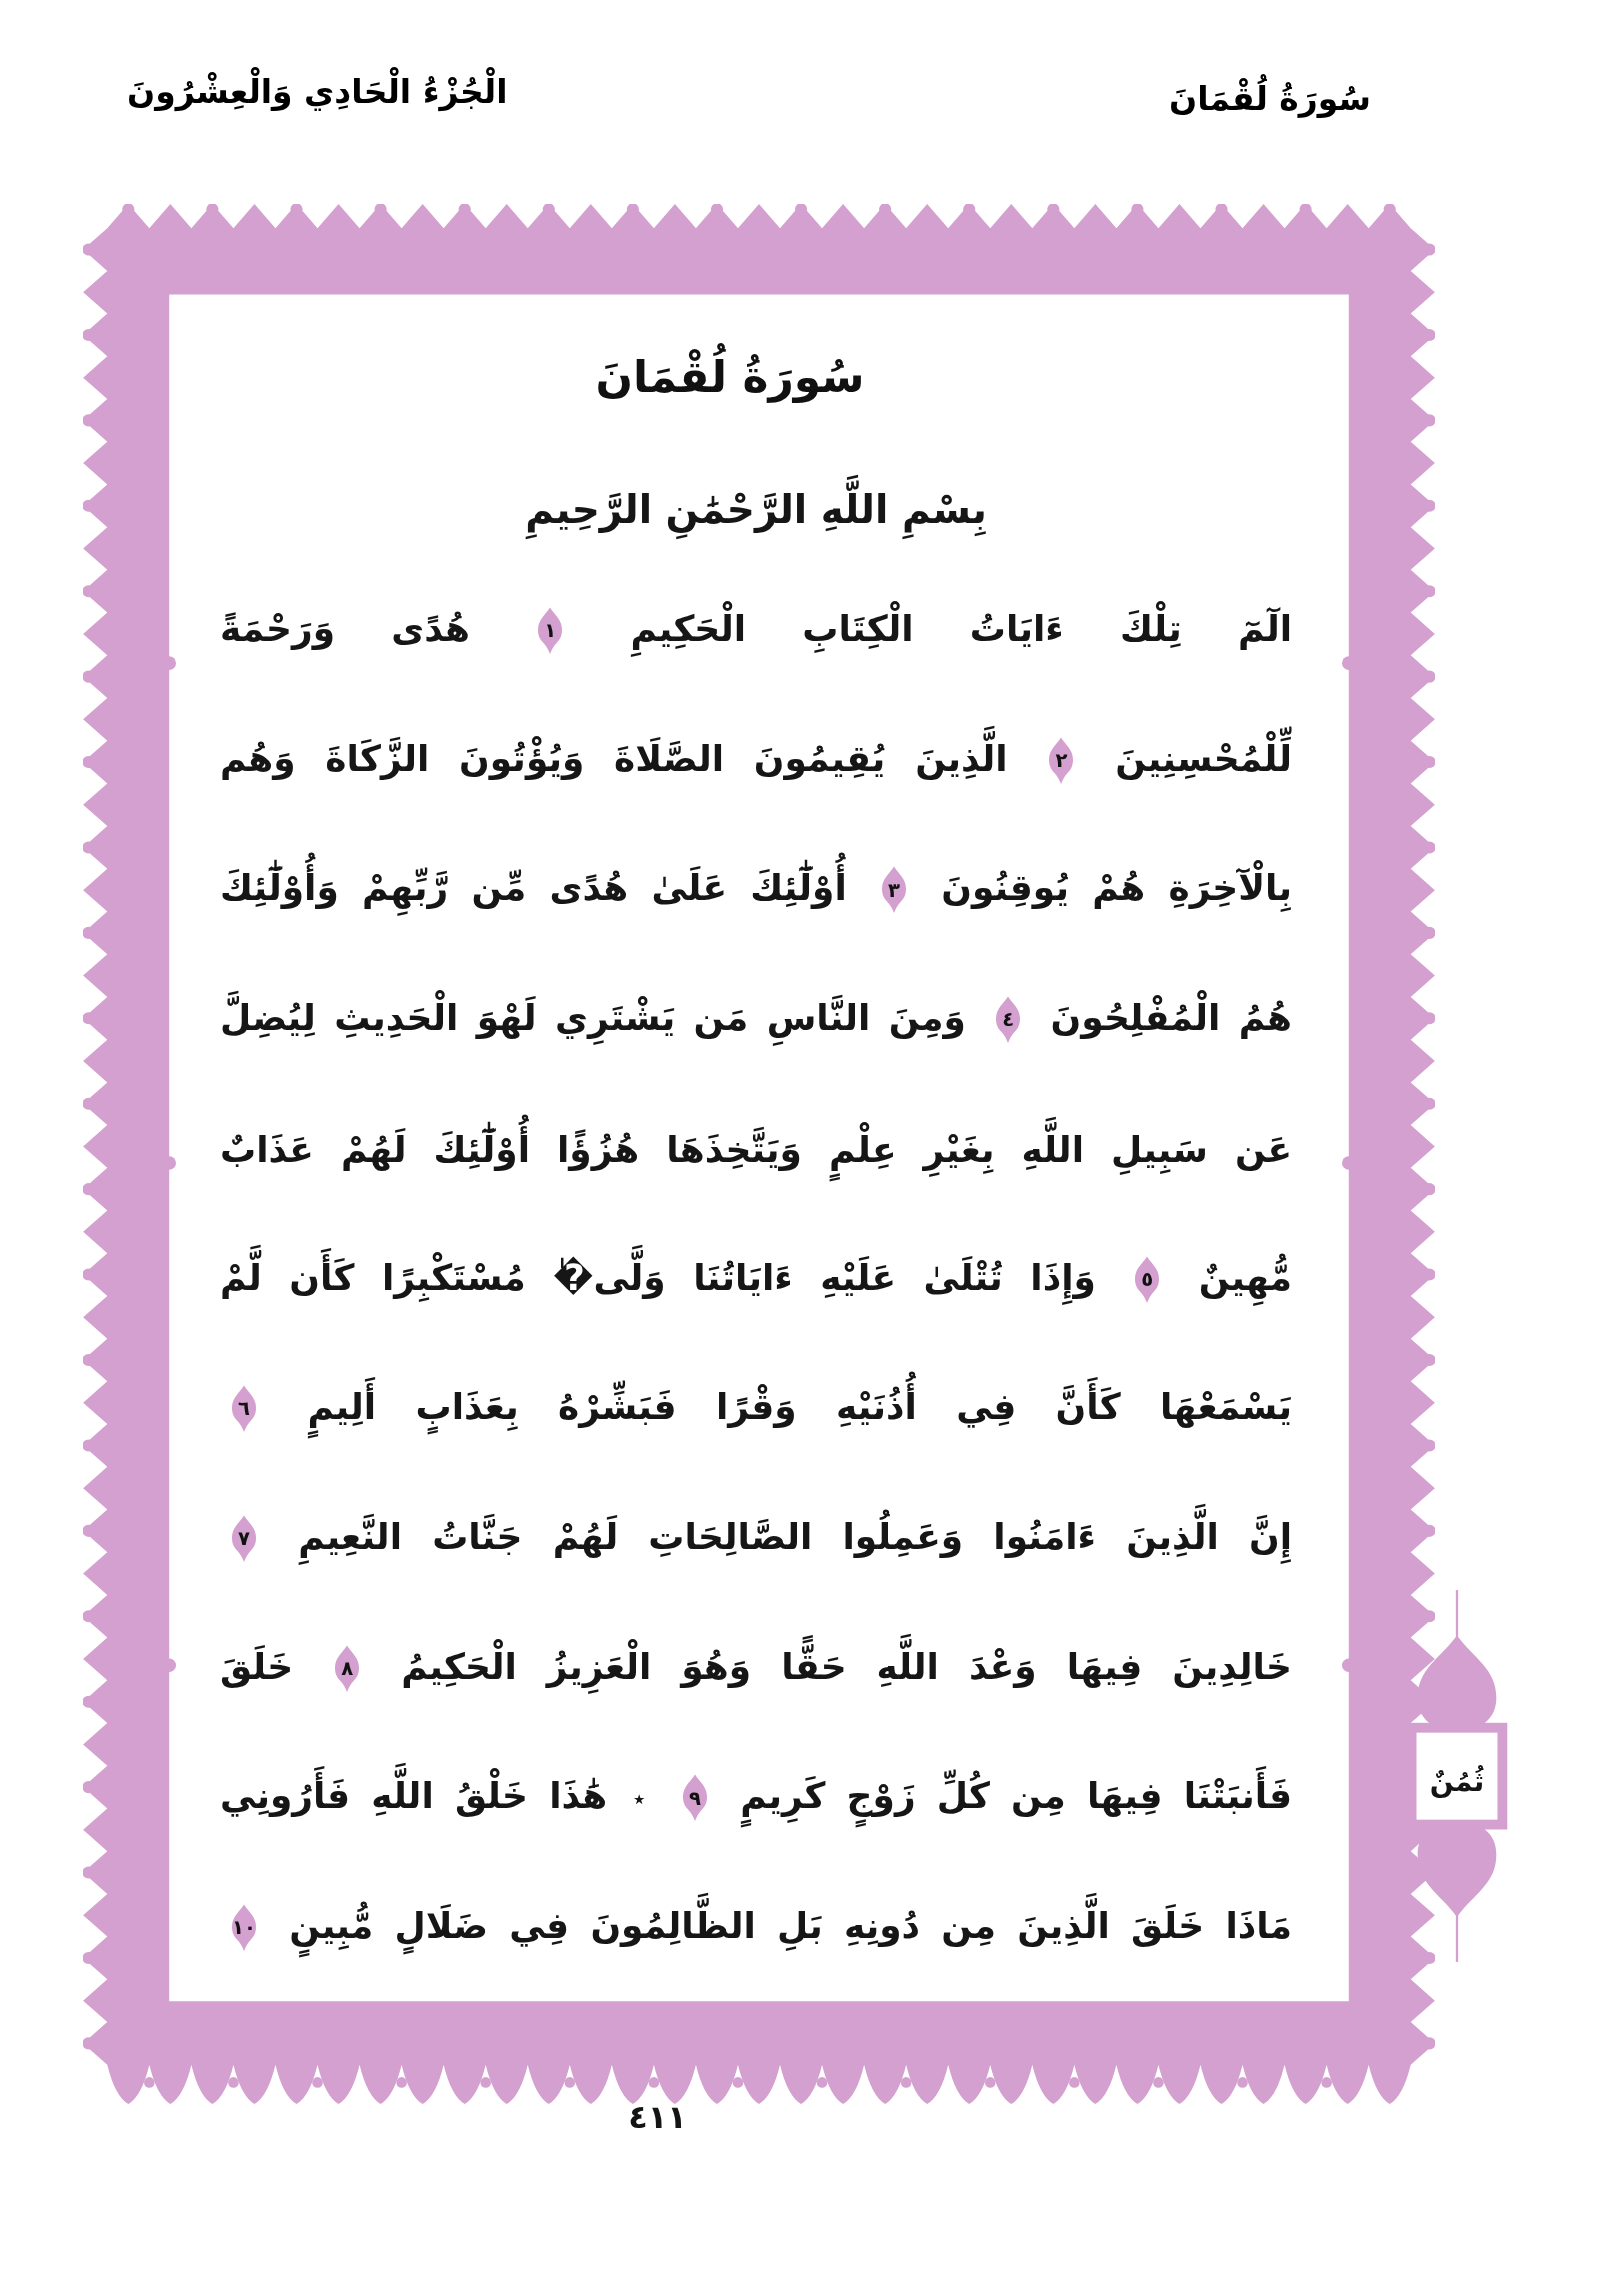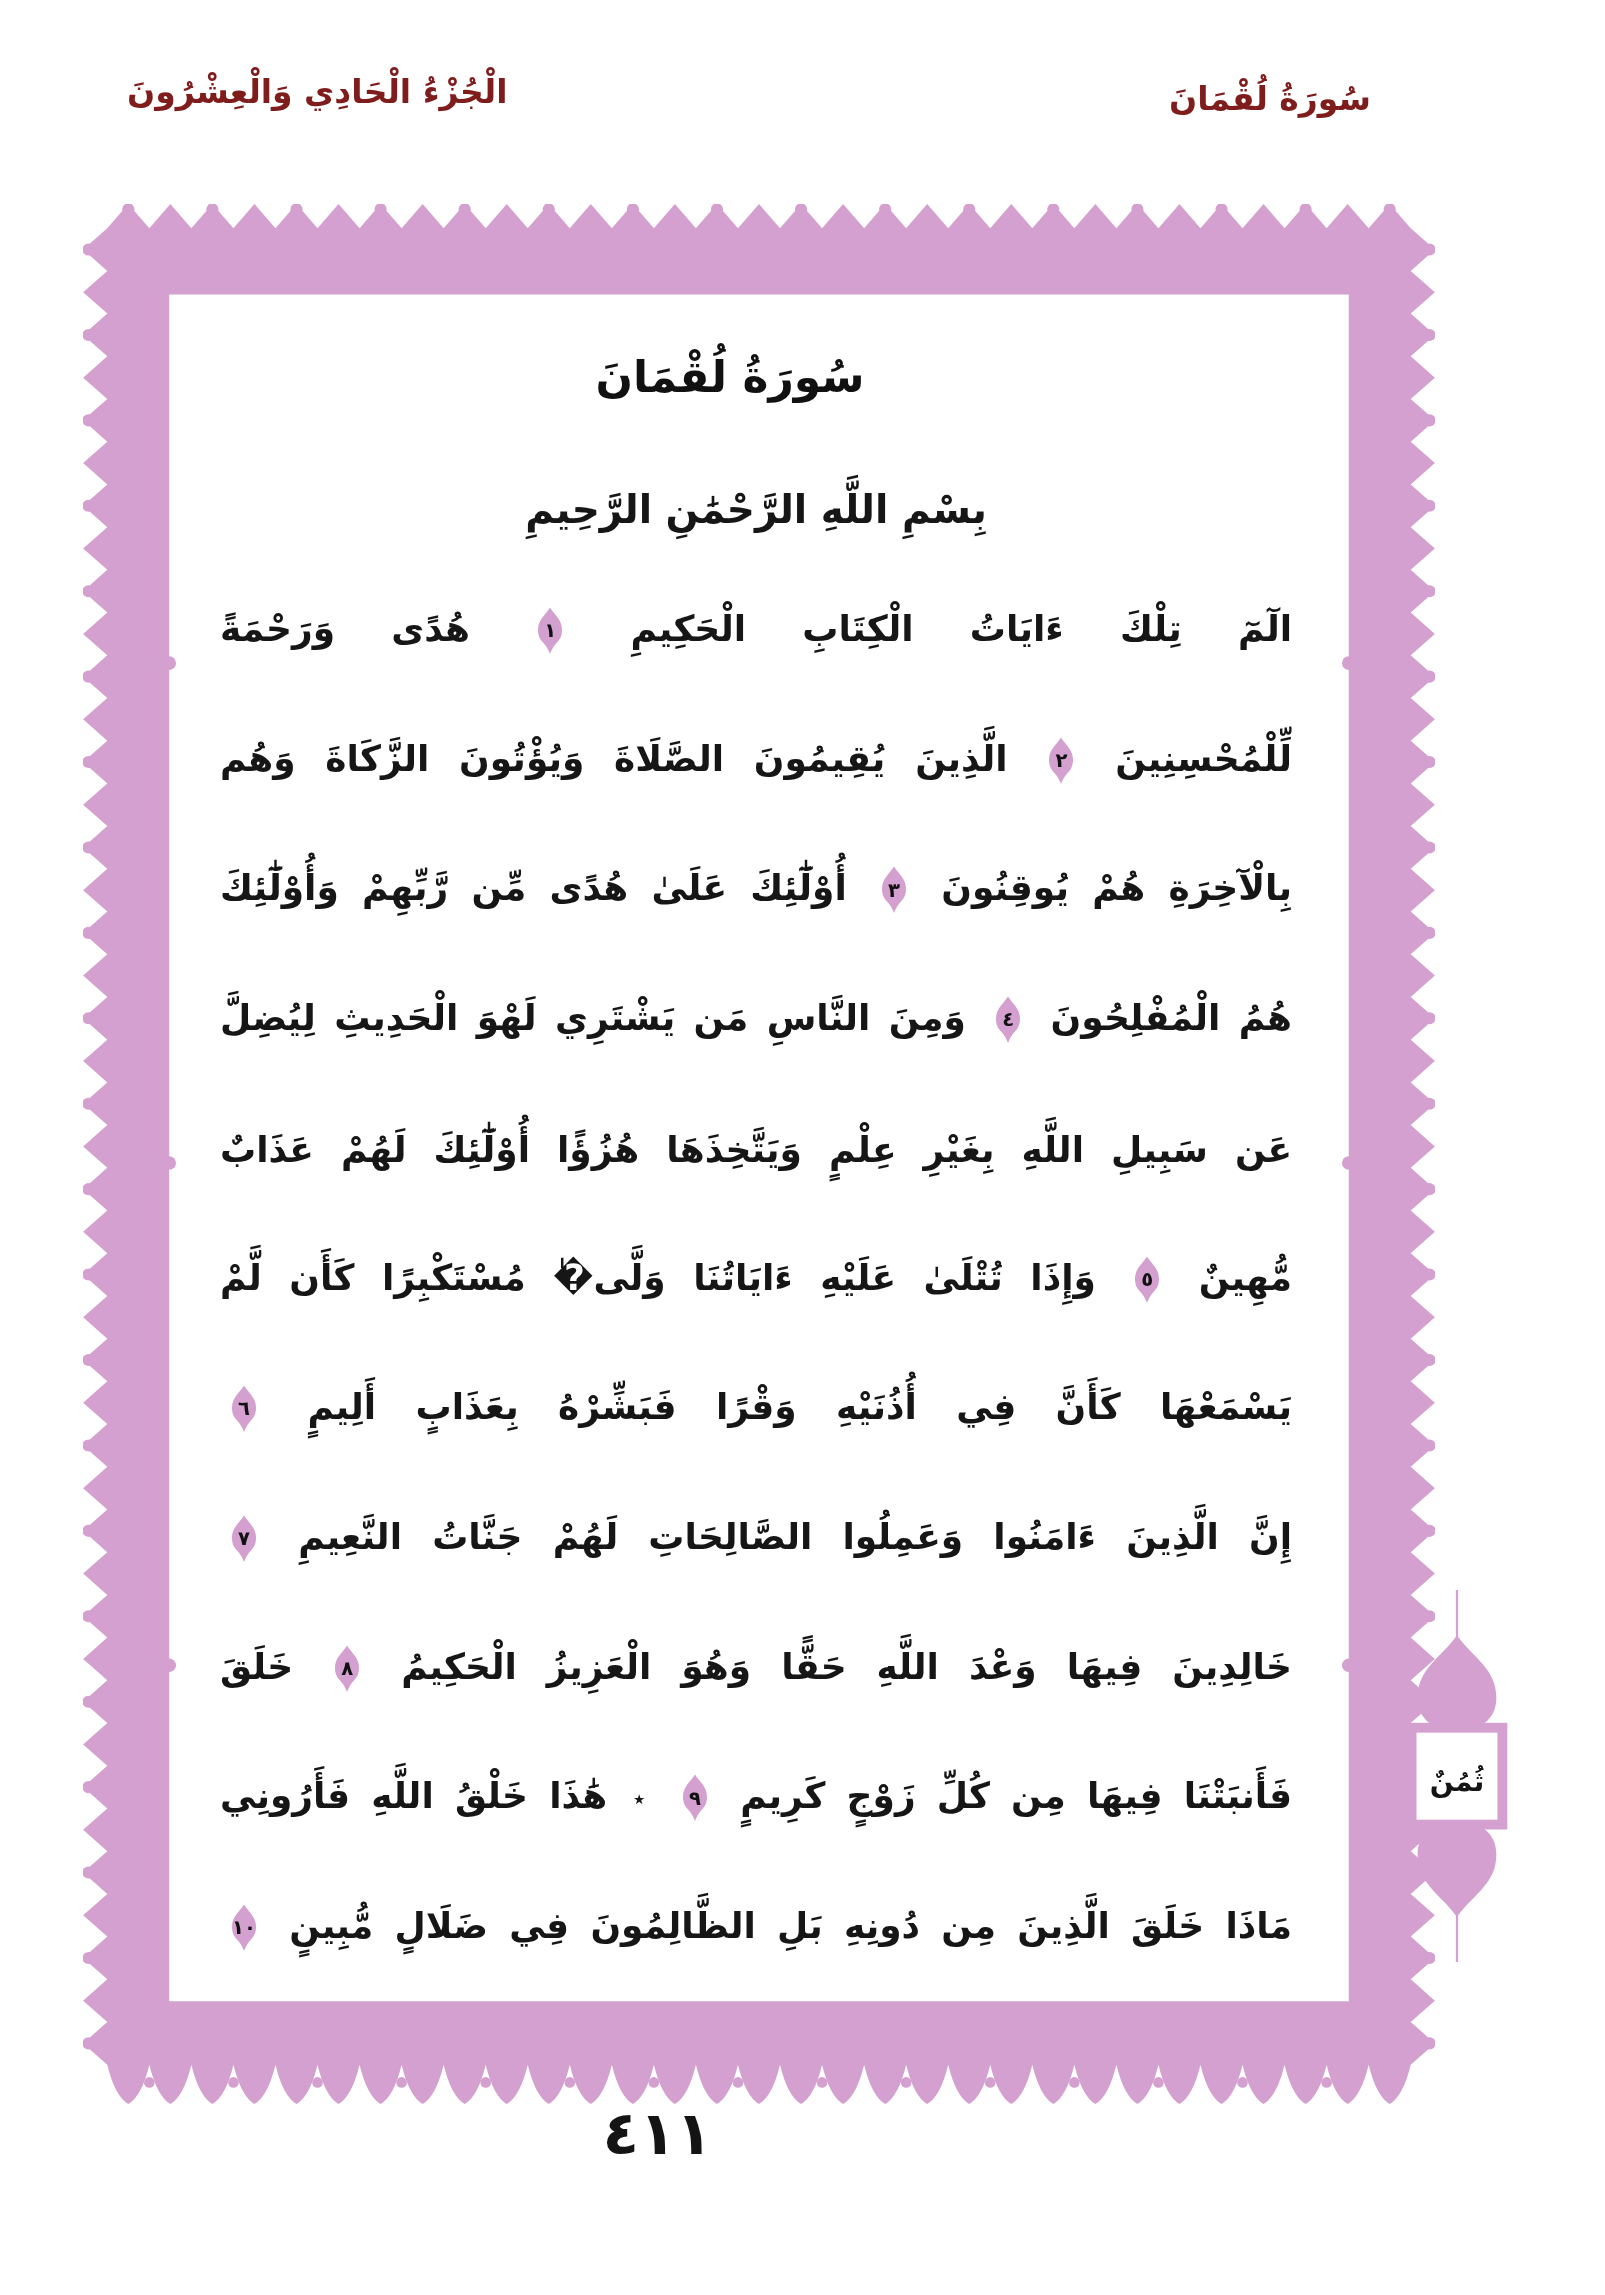--- a/index.html
+++ b/index.html
@@ -1,21 +1,21 @@
 <!DOCTYPE html>
 <html lang="ar" dir="rtl" style="font-size:12px"><head>
 <meta charset="utf-8">
 <style>
   html,body{margin:0;padding:0;}
   body{
     width:1605px;height:2295px;position:relative;background:#ffffff;
     font-family:"DejaVu Sans", sans-serif;color:#161616;overflow:hidden;
   }
   
-  .running-head{position:absolute;font-size:33px;font-weight:700;color:#7f1d1d;white-space:nowrap;}
+  .running-head{position:absolute;font-size:33px;font-weight:700;color:#000000;white-space:nowrap;}
   .head-left{left:127px;top:72px;}
   .head-right{left:1169px;top:79px;}
 
   
   .frame{position:absolute;left:83px;top:204px;width:1352px;height:1900px;}
   .frame svg.border-svg{position:absolute;inset:0;}
 
   
   .title-band{
     position:absolute;left:109px;top:113px;width:1076px;height:118px;
@@ -62,21 +62,21 @@
   .thumn svg{position:absolute;inset:0;}
   .thumn .thumn-label{
     position:absolute;left:10.6px;top:145px;width:91px;height:92px;
     display:flex;align-items:center;justify-content:center;
     font-size:28px;font-weight:700;color:#141414;
   }
 
   
   .page-number{
     position:absolute;left:597px;top:2098px;width:121px;text-align:center;
-    font-size:60px;font-weight:700;color:#141414;
+    font-size:32px;font-weight:700;color:#141414;
   }
 </style>
 </head>
 <body>
 
 <div class="running-head head-left">الْجُزْءُ الْحَادِي وَالْعِشْرُونَ</div>
 <div class="running-head head-right">سُورَةُ لُقْمَانَ</div>
 
 <div class="frame">
   <svg class="border-svg" id="border-svg" width="1352" height="1900" viewBox="0 0 1790 2516">

